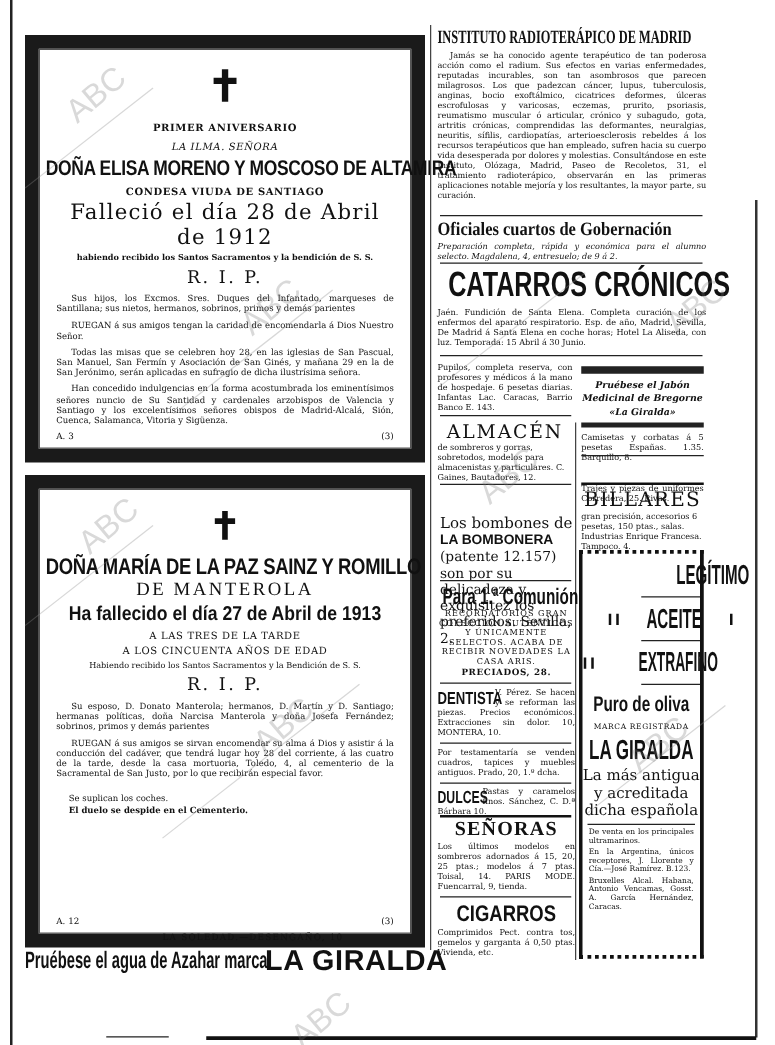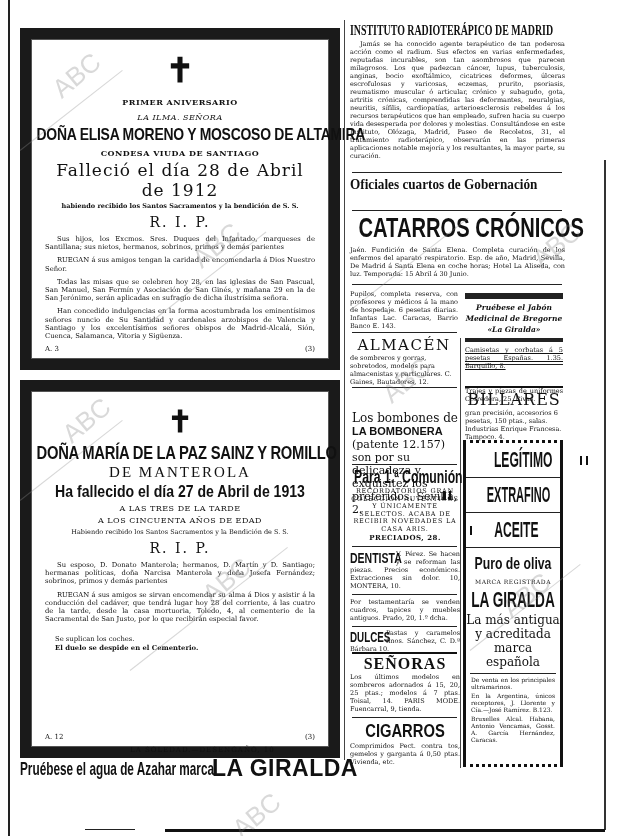--- a/index.html
+++ b/index.html
@@ -60,21 +60,21 @@
   .hr { position: absolute; height: 1px; background: #222; }
   .hr2 { position: absolute; height: 2px; background: #111; }
   .blackbar { position: absolute; height: 6px; background: #222; }
 
   .aceite-box {
     position: absolute; left: 463px; top: 440px; width: 100px; height: 327px;
     border: 3px solid #111; box-sizing: border-box; border-bottom-style: dotted; border-top-style: dotted;
     text-align: center;
   }
   .aceite-line { border-bottom: 1px solid #222; height: 34px; display: flex; align-items: center; justify-content: center; gap: 4px;
-    font-family: "Liberation Sans", sans-serif; font-weight: 900; font-size: 22px; }
+    font-family: "Liberation Sans", sans-serif; font-weight: 900; font-size: 22px; margin-left: 47px; }
   .aceite-line .w { display: inline-block; transform: scaleX(0.55); }
   .sq { display: inline-block; width: 7px; height: 7px; border: 1px solid #111; background: repeating-linear-gradient(45deg,#111 0 1px,#fff 1px 2px); }
 
   .watermark { position: absolute; color: rgba(120,120,120,0.28); font-family: "Liberation Sans", sans-serif; font-size: 26px; transform: rotate(-40deg); pointer-events: none; }
   .wm-line { position: absolute; height: 1px; background: rgba(140,140,140,0.35); transform-origin: left; pointer-events: none; }
 </style>
 </head>
 <body>
 
 <div class="page-border-left"></div>
@@ -136,20 +136,21 @@
 <div class="col-rule" style="left:460px;top:338px;height:430px;"></div>
 
 <div class="ad" style="left:350px;top:22px;width:215px;">
   <div class="ad-title-cond" style="font-size:15px;transform:scaleX(0.66);font-family:'Liberation Serif',serif;">INSTITUTO RADIOTERÁPICO DE MADRID</div>
   <div class="ad-text" style="text-indent:10px;margin-top:1px;">Jamás se ha conocido agente terapéutico de tan poderosa acción como el radium. Sus efectos en varias enfermedades, reputadas incurables, son tan asombrosos que parecen milagrosos. Los que padezcan cáncer, lupus, tuberculosis, anginas, bocio exoftálmico, cicatrices deformes, úlceras escrofulosas y varicosas, eczemas, prurito, psoriasis, reumatismo muscular ó articular, crónico y subagudo, gota, artritis crónicas, comprendidas las deformantes, neuralgias, neuritis, sífilis, cardiopatías, arterioesclerosis rebeldes á los recursos terapéuticos que han empleado, sufren hacia su cuerpo vida desesperada por dolores y molestias. Consultándose en este Instituto, Olózaga, Madrid, Paseo de Recoletos, 31, el tratamiento radioterápico, observarán en las primeras aplicaciones notable mejoría y los resultantes, la mayor parte, su curación.</div>
 </div>
 <div class="hr" style="left:352px;top:172px;width:210px;"></div>
 
 <div class="ad" style="left:350px;top:176px;width:215px;">
   <div class="ad-title-cond" style="font-size:15px;transform:scaleX(0.88);font-family:'Liberation Serif',serif;">Oficiales cuartos de Gobernación</div>
+  <div class="ad-text" style="font-style:italic;">Preparación completa, rápida y económica para el alumno selecto. Magdalena, 4, entresuelo; de 9 á 2.</div>
 </div>
 <div class="hr" style="left:352px;top:210px;width:210px;"></div>
 
 <div class="ad" style="left:350px;top:212px;width:215px;text-align:center;">
   <div class="ad-title-cond" style="font-size:28px;transform:scaleX(0.72);transform-origin:center;margin:0 -30px;">CATARROS CRÓNICOS</div>
   <div class="ad-text" style="margin-top:2px;">Jaén. Fundición de Santa Elena. Completa curación de los enfermos del aparato respiratorio. Esp. de año, Madrid, Sevilla, De Madrid á Santa Elena en coche horas; Hotel La Aliseda, con luz. Temporada: 15 Abril á 30 Junio.</div>
 </div>
 <div class="hr" style="left:352px;top:284px;width:210px;"></div>
 
 <div class="ad" style="left:350px;top:290px;width:108px;">
@@ -206,21 +207,21 @@
   <div class="ad-title-cond" style="font-size:18px;transform:scaleX(0.82);transform-origin:center;">CIGARROS</div>
   <div class="ad-text">Comprimidos Pect. contra tos, gemelos y garganta á 0,50 ptas. Vivienda, etc.</div>
 </div>
 
 <div class="blackbar" style="left:465px;top:293px;width:98px;"></div>
 <div class="ad" style="left:465px;top:302px;width:98px;text-align:center;font-style:italic;font-weight:bold;font-size:7.5px;line-height:11px;">
   <span>Pruébese el Jabón Medicinal de Bregorne «La Giralda»</span>
 </div>
 <div class="blackbar" style="left:465px;top:338px;width:98px;height:4px;"></div>
 
-<div class="ad" style="left:465px;top:346px;width:98px;text-decoration:underline;">
+<div class="ad" style="left:465px;top:346px;width:98px;">
   <div class="ad-text">Camisetas y corbatas á 5 pesetas Españas. 1.35. Barquillo, 8.</div>
 </div>
 <div class="hr" style="left:465px;top:364px;width:98px;"></div>
 
 <div class="ad" style="left:465px;top:387px;width:98px;">
   <div class="ad-text">Trajes y piezas de uniformes Corredera, 25. Rivas.</div>
 </div>
 <div class="hr2" style="left:465px;top:386px;width:98px;"></div>
 
 <div class="ad" style="left:465px;top:390px;width:98px;text-align:center;">
@@ -230,34 +231,34 @@
 
 <div class="aceite-box">
   <div class="aceite-line" style="justify-content:flex-start;padding-left:4px;">
       <span class="w">LEGÍTIMO</span>
       <span class="sq"></span>
       <span class="sq"></span>
     </div>
   <div class="aceite-line">
       <span class="sq"></span>
       <span class="sq"></span>
+      <span class="w">ACEITE</span>
+      <span class="sq"></span>
+    </div>
+  <div class="aceite-line">
+      <span class="sq"></span>
+      <span class="sq"></span>
       <span class="w" style="transform:scaleX(0.5);">EXTRAFINO</span>
-    </div>
-  <div class="aceite-line">
-      <span class="sq"></span>
-      <span class="sq"></span>
-      <span class="w">ACEITE</span>
-      <span class="sq"></span>
     </div>
   <div style="font-family:'Liberation Sans',sans-serif;font-weight:bold;font-size:17px;transform:scaleX(0.72);white-space:nowrap;margin:6px -20px 0;">Puro de oliva</div>
   <div style="font-size:6px;letter-spacing:0.5px;margin-top:4px;">MARCA REGISTRADA</div>
   <div style="font-family:'Liberation Sans',sans-serif;font-weight:900;font-size:22px;transform:scaleX(0.62);white-space:nowrap;margin:2px -30px 0;">LA GIRALDA</div>
   <div style="font-size:12px;line-height:14px;">La más antigua</div>
   <div style="font-size:12px;line-height:14px;">y acreditada</div>
-  <div style="font-size:12px;line-height:14px;">marca española</div>
+  <div style="font-size:12px;line-height:14px;">dicha española</div>
   <div style="border-top:1px solid #222;margin:4px 4px 0;"></div>
   <div class="ad-text" style="padding:2px 5px 0;font-size:6px;line-height:7px;">De venta en los principales ultramarinos.</div>
   <div class="ad-text" style="padding:2px 5px 0;font-size:6px;line-height:7px;">En la Argentina, únicos receptores, J. Llorente y Cía.—José Ramírez. B.123.</div>
   <div class="ad-text" style="padding:2px 5px 0;font-size:6px;line-height:7px;">Bruxelles Alcal. Habana, Antonio Vencamas, Gosst. A. García Hernández, Caracas.</div>
 </div>
 
 <div class="watermark" style="left:50px;top:60px;">ABC</div>
 <div class="watermark" style="left:190px;top:230px;">ABC</div>
 <div class="watermark" style="left:60px;top:405px;">ABC</div>
 <div class="watermark" style="left:200px;top:565px;">ABC</div>

